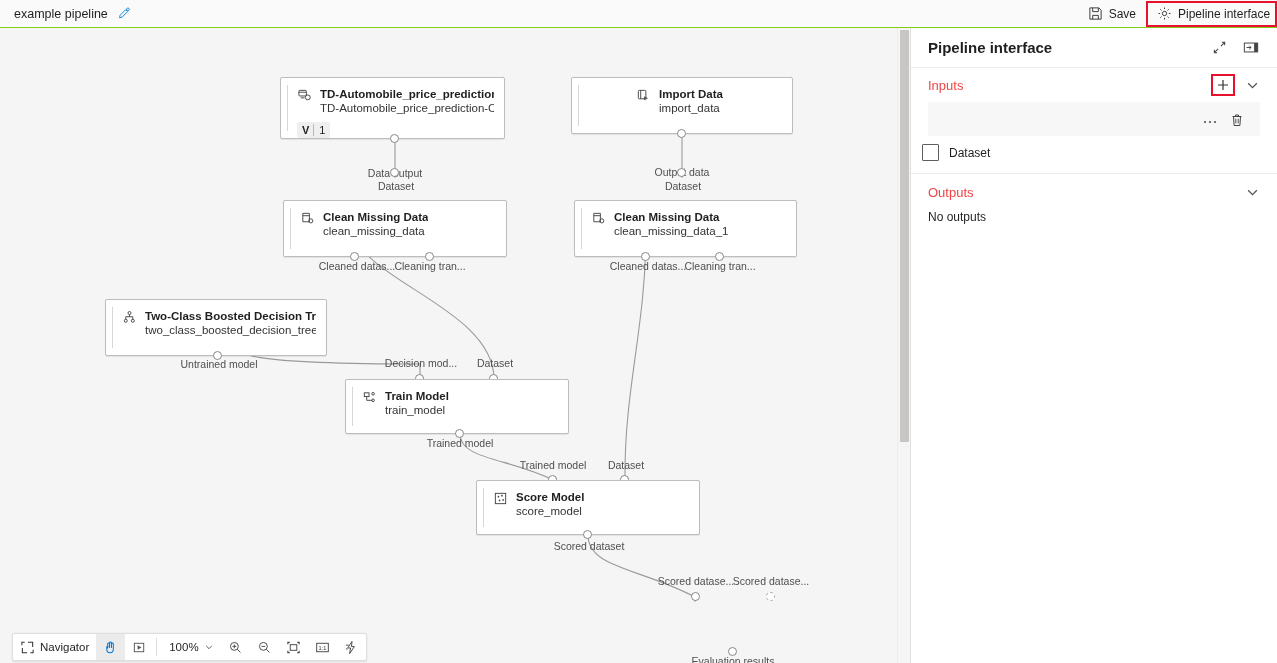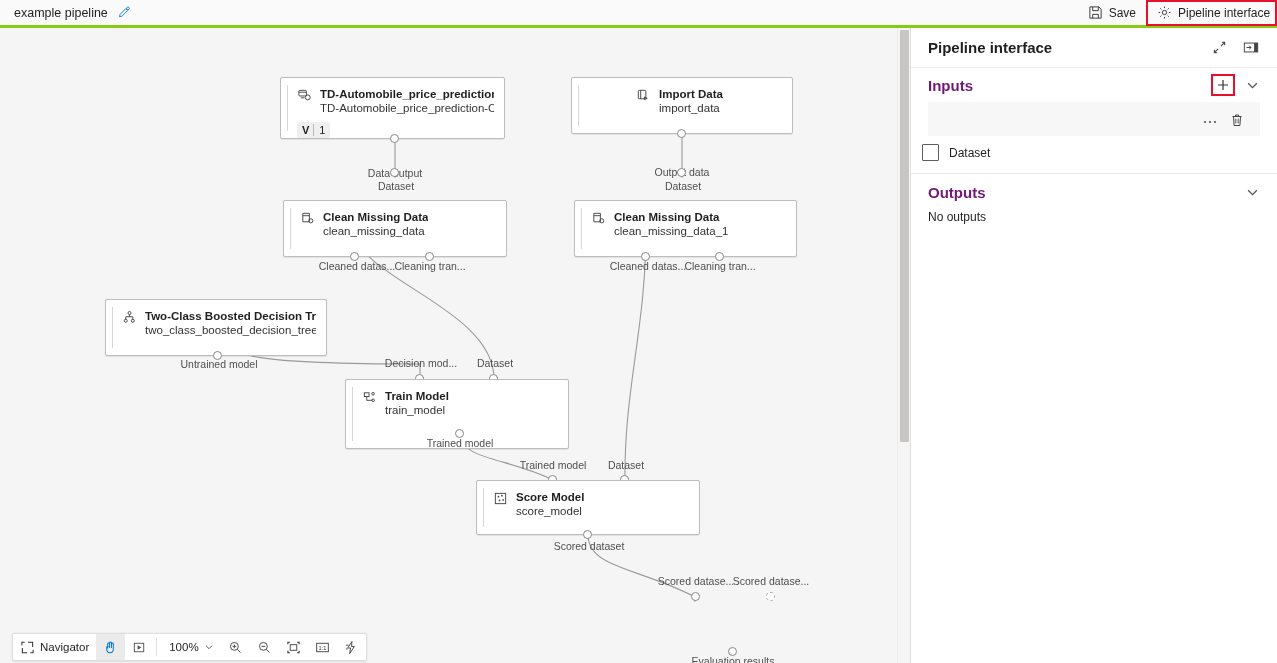--- a/index.html
+++ b/index.html
@@ -10,21 +10,21 @@
     font-family: "Liberation Sans", sans-serif;
     font-size: 12px;
     color: #201f1e;
     background: #ffffff;
   }
   #app { position: relative; width: 1277px; height: 663px; }
 
   
   #topbar {
     position: absolute; left: 0; top: 0; width: 1277px; height: 28px;
-    background: #fafafa; border-bottom: 3px solid #84cc16;
+    background: #fafafa; border-bottom: 1px solid #84cc16;
     display: flex; align-items: center;
   }
   #title-group { display: flex; align-items: center; gap: 9px; padding-left: 14px; }
   #pipeline-title { font-size: 12.5px; color: #201f1e; }
   .pencil-ic { width: 14px; height: 14px; display: block; }
   #topbar-right {
     margin-left: auto; display: flex; align-items: center; height: 28px;
   }
   .tb-btn {
     display: flex; align-items: center; gap: 6px;
@@ -120,21 +120,21 @@
   #panel-head-actions { margin-left: auto; display: flex; align-items: center; gap: 8px; }
   .pa-btn {
     width: 24px; height: 24px; display: flex; align-items: center;
     justify-content: center; cursor: pointer; border-radius: 2px;
   }
 
   .sect-head {
     height: 34px; display: flex; align-items: center;
     padding: 0 14px 0 17px;
   }
-  .sect-title { font-size: 15px; font-weight: bold; color: #701a75; }
+  .sect-title { font-size: 13px; font-weight: normal; color: #ef4444; }
   .sect-actions { margin-left: auto; display: flex; align-items: center; gap: 6px; }
   #add-input-btn {
     width: 24px; height: 22px; border: 2px solid #e8112d;
     display: flex; align-items: center; justify-content: center; cursor: pointer;
   }
   .chev-btn {
     width: 22px; height: 22px; display: flex; align-items: center;
     justify-content: center; cursor: pointer;
   }
 
@@ -344,21 +344,21 @@
         </div>
       </div>
     </div>
     <div class="port" style="left:213px;top:323px;"></div>
     <div class="port-label" style="left:219px;top:330px;">Untrained model</div>
 
     <div class="port" style="left:415px;top:346px;"></div>
     <div class="port-label" style="left:421px;top:329px;">Decision mod...</div>
     <div class="port" style="left:489px;top:346px;"></div>
     <div class="port-label" style="left:495px;top:329px;">Dataset</div>
-    <div class="node" style="left:345px;top:351px;width:224px;height:70px;">
+    <div class="node" style="left:345px;top:351px;width:224px;height:55px;">
       <div class="node-body">
         <span class="node-ic">
           <svg width="15" height="15" viewBox="0 0 16 16">
               <rect x="2.5" y="3" width="5" height="4" fill="none" stroke="#444" stroke-width="1"></rect>
               <path d="M5 7v4h6" stroke="#444" stroke-width="1" fill="none"></path>
               <circle cx="11.8" cy="4" r="1.4" fill="none" stroke="#444" stroke-width="1"></circle>
               <circle cx="11.8" cy="11" r="1.4" fill="none" stroke="#444" stroke-width="1"></circle>
             </svg>
         </span>
         <div class="node-texts">

